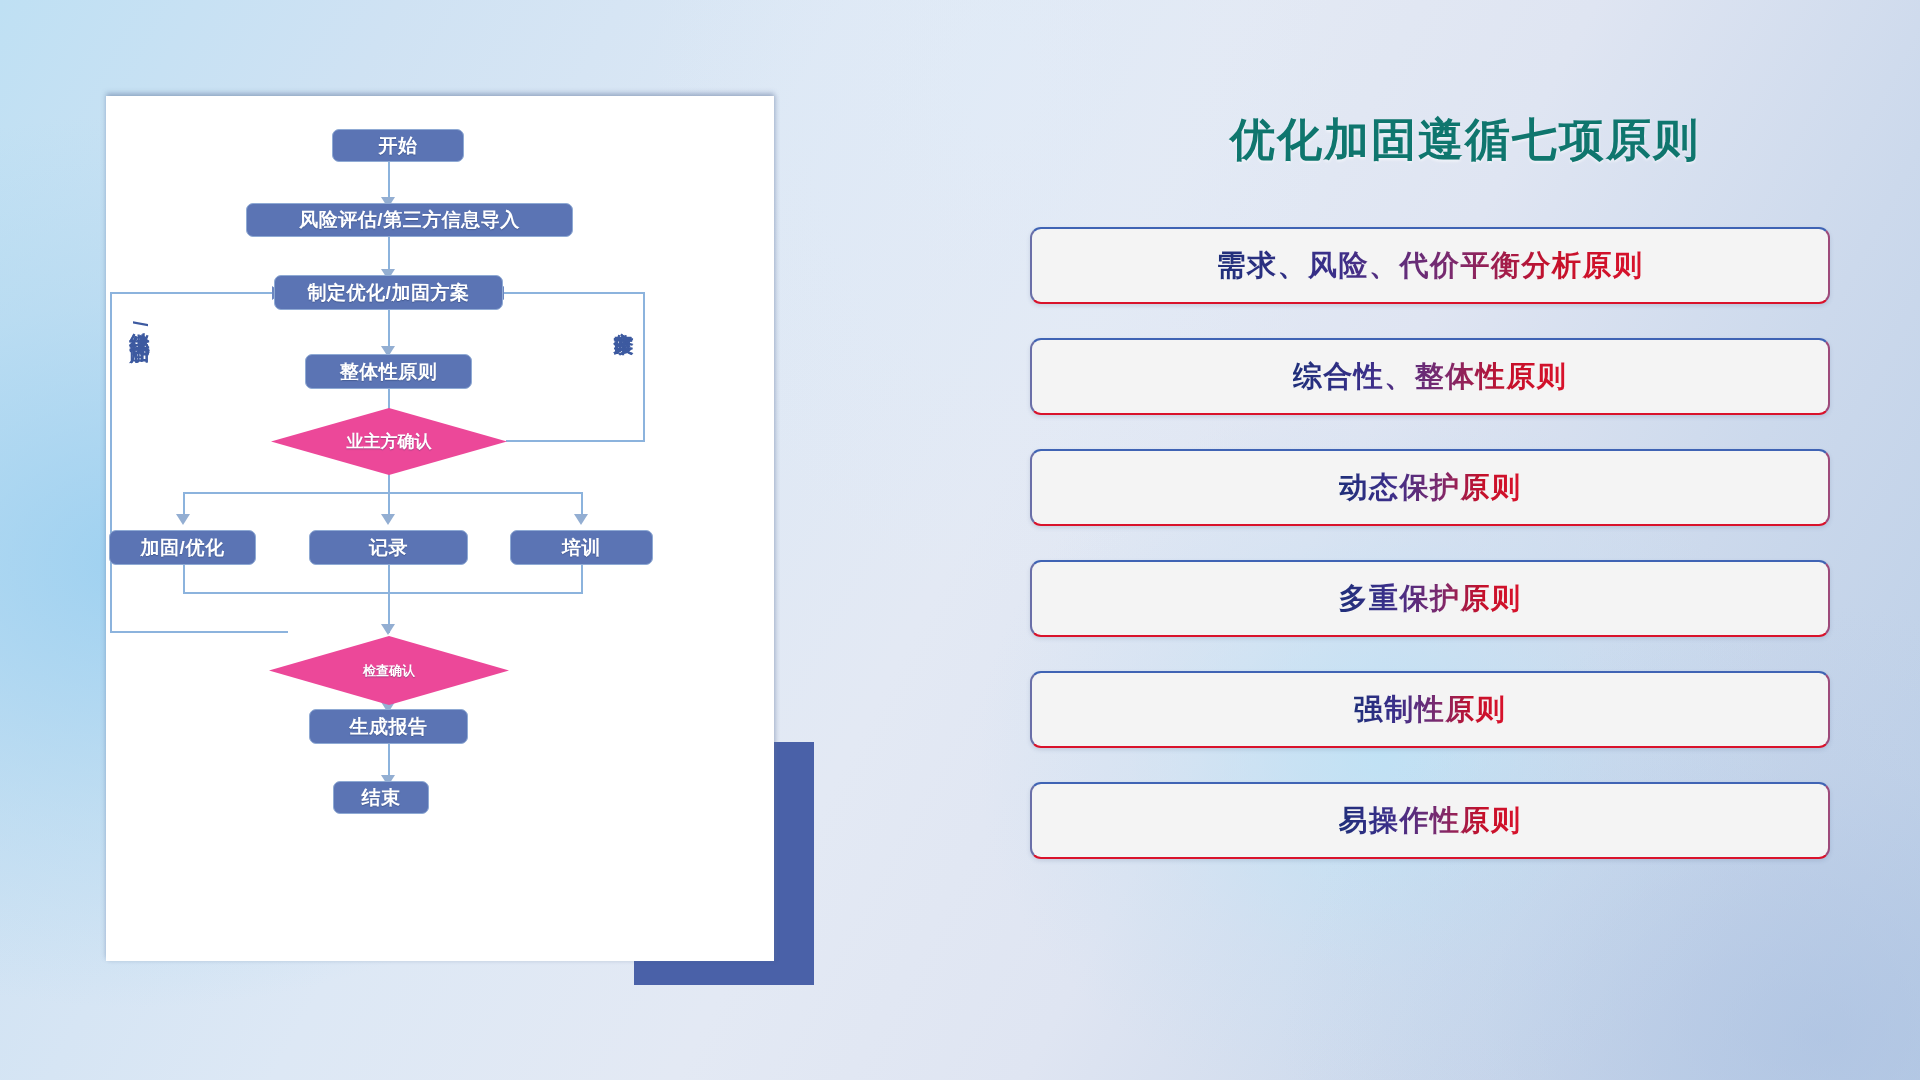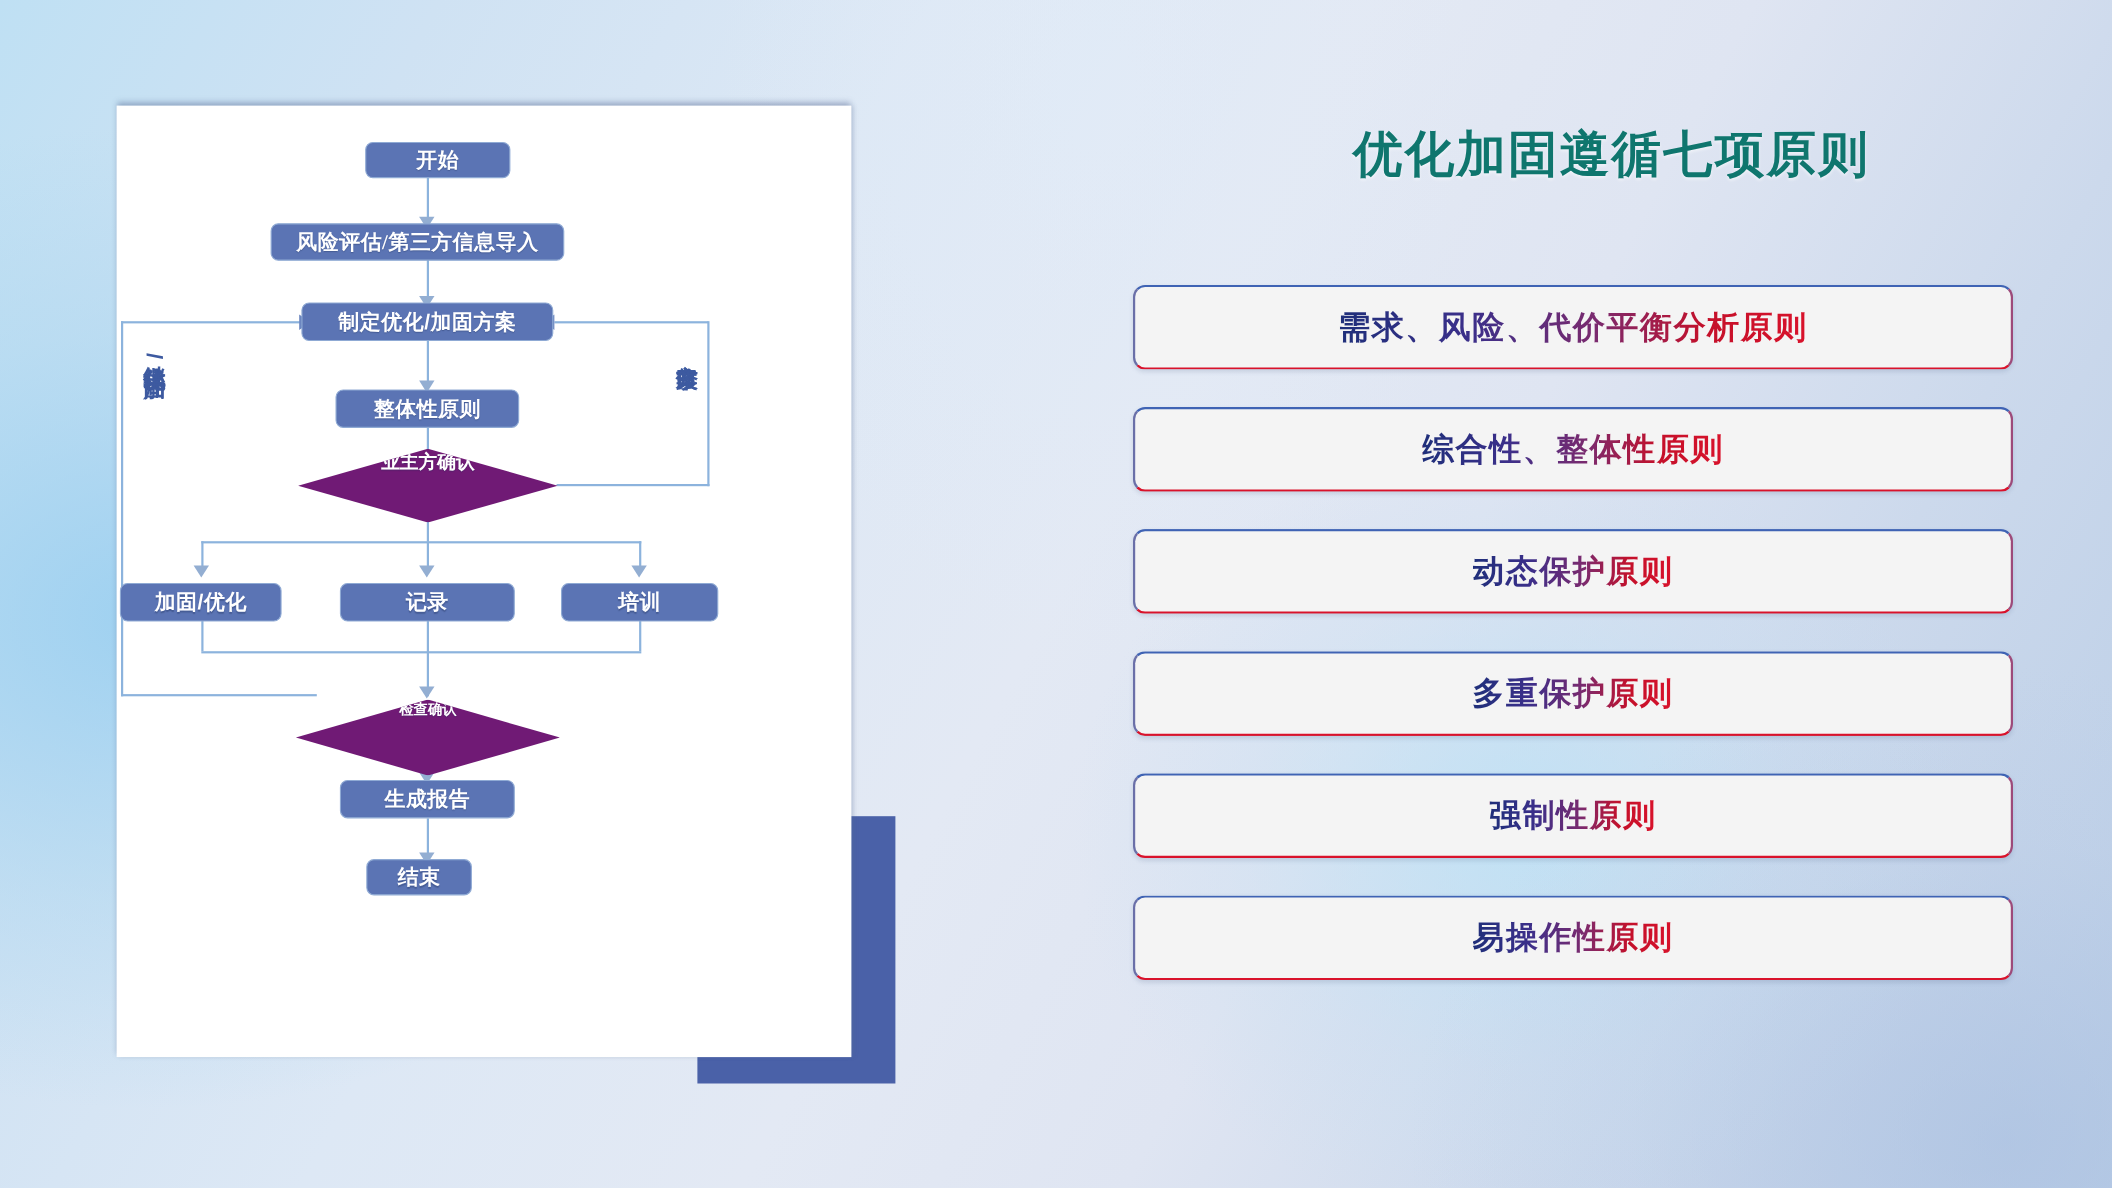--- a/index.html
+++ b/index.html
@@ -57,23 +57,23 @@
     border-radius:7px;
     color:#ffffff;
     display:flex; align-items:center; justify-content:center;
     font-weight:bold;
     letter-spacing:.5px;
     white-space:nowrap;
     text-shadow:0 1px 1px rgba(30,45,90,.35);
   }
   .diamond {
     position:absolute;
-    background:#701a75;
+    background:#ec4899;
     color:#ffffff;
-    display:flex; justify-content:center;
+    display:flex; align-items:center; justify-content:center;
     font-weight:bold;
     clip-path:polygon(50% 0%, 100% 50%, 50% 100%, 0% 50%);
     white-space:nowrap;
     text-shadow:0 1px 1px rgba(30,45,90,.35);
   }
   .vlabel {
     position:absolute;
     writing-mode:vertical-rl;
     color:#3d5aa0;
     font-weight:bold;
@@ -105,21 +105,21 @@
   #principles-title {
     position:absolute; left:0; top:110px; width:910px;
     text-align:center;
     font-size:45px; font-weight:bold;
     color:#0f766e;
     letter-spacing:2px;
     text-shadow:0 2px 3px rgba(255,255,255,.55);
   }
 
   #principle-list {
-    position:absolute; left:20px; top:227px; width:800px;margin-top:32px;
+    position:absolute; left:20px; top:227px; width:800px;
   }
   .principle-card {
     position:relative;
     height:77px; margin-bottom:34px;
     background:#f4f4f4;
     border-radius:11px;
     border-top:2px solid #3f63b4;
     border-left:2px solid #6a6fa8;
     border-right:2px solid #9d4a7a;
     border-bottom:2px solid #d9122b;
@@ -191,21 +191,21 @@
       <div class="conn v" style="left:282px; top:574px; height:39px;"></div>
       <div class="arrow-d" style="left:275px; top:606px;"></div>
 
       <div class="conn v" style="left:282px; top:648px; height:37px;"></div>
       <div class="arrow-d" style="left:275px; top:679px;"></div>
 
       <div class="node" style="left:226px; top:33px; width:132px; height:33px; font-size:19px;">
         <span>开始</span>
       </div>
 
-      <div class="node" style="left:140px; top:107px; width:267px; height:34px; font-size:19px;font-family:Liberation Serif, serif;">
+      <div class="node" style="left:140px; top:107px; width:327px; height:34px; font-size:19px;">
         <span>风险评估/第三方信息导入</span>
       </div>
 
       <div class="node" style="left:168px; top:179px; width:229px; height:35px; font-size:19px;">
         <span>制定优化/加固方案</span>
       </div>
 
       <div class="node" style="left:199px; top:258px; width:167px; height:35px; font-size:19px;">
         <span>整体性原则</span>
       </div>

